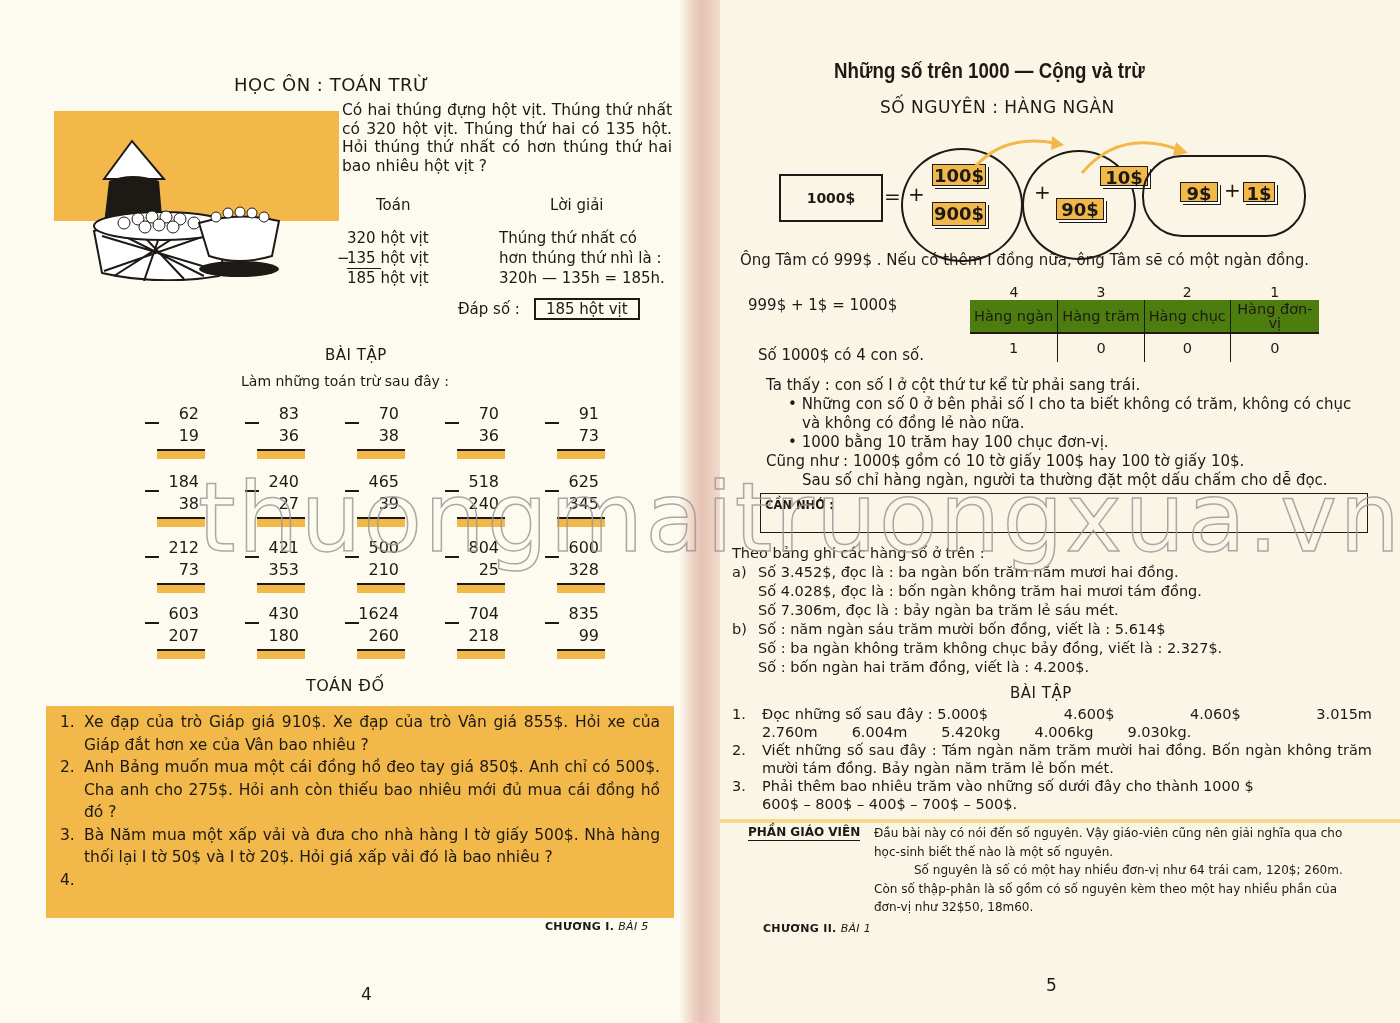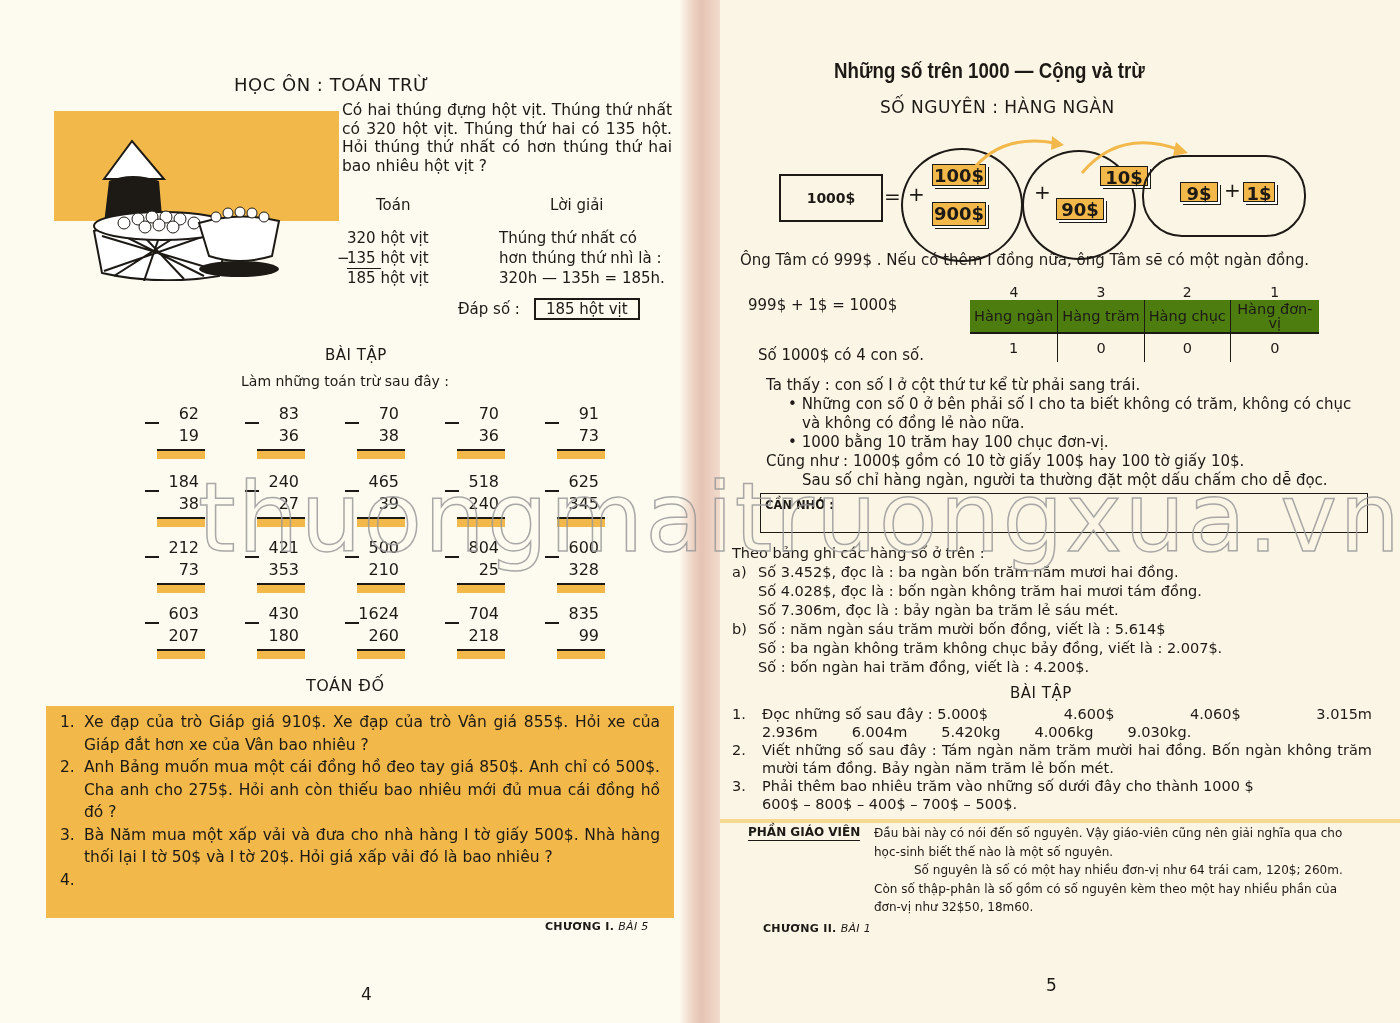--- a/index.html
+++ b/index.html
@@ -349,37 +349,37 @@
   <div>Theo bảng ghi các hàng số ở trên :</div>
   <div style="position:relative;padding-left:26px;">
     <span style="position:absolute;left:0;">a)</span>
     <div>Số 3.452$, đọc là : ba ngàn bốn trăm năm mươi hai đồng.</div>
     <div>Số 4.028$, đọc là : bốn ngàn không trăm hai mươi tám đồng.</div>
     <div>Số 7.306m, đọc là : bảy ngàn ba trăm lẻ sáu mét.</div>
   </div>
   <div style="position:relative;padding-left:26px;">
     <span style="position:absolute;left:0;">b)</span>
     <div>Số : năm ngàn sáu trăm mười bốn đồng, viết là : 5.614$</div>
-    <div>Số : ba ngàn không trăm không chục bảy đồng, viết là : 2.007$.</div>
+    <div>Số : ba ngàn không trăm không chục bảy đồng, viết là : 2.327$.</div>
     <div>Số : bốn ngàn hai trăm đồng, viết là : 4.200$.</div>
   </div>
 </div>
 
 <div class="abs section" style="left:1010px;top:684px;">BÀI TẬP</div>
 <div class="abs body-r" style="left:732px;top:705px;width:640px;font-size:14.5px;line-height:18px;">
   <div style="position:relative;padding-left:30px;">
     <span style="position:absolute;left:0;">1.</span>
     <div style="display:flex;justify-content:space-between;">
       <span><span>Đọc những số sau đây :</span> <span>5.000$</span></span>
       <span>4.600$</span>
       <span>4.060$</span>
       <span>3.015m</span>
     </div>
     <div style="display:flex;gap:34px;">
-      <span>2.936m</span>
+      <span>2.760m</span>
       <span>6.004m</span>
       <span>5.420kg</span>
       <span>4.006kg</span>
       <span>9.030kg.</span>
     </div>
   </div>
   <div style="position:relative;padding-left:30px;text-align:justify;">
     <span style="position:absolute;left:0;">2.</span>
     <span>Viết những số sau đây : Tám ngàn năm trăm mười hai đồng. Bốn ngàn không trăm mười tám đồng. Bảy ngàn năm trăm lẻ bốn mét.</span>
   </div>

